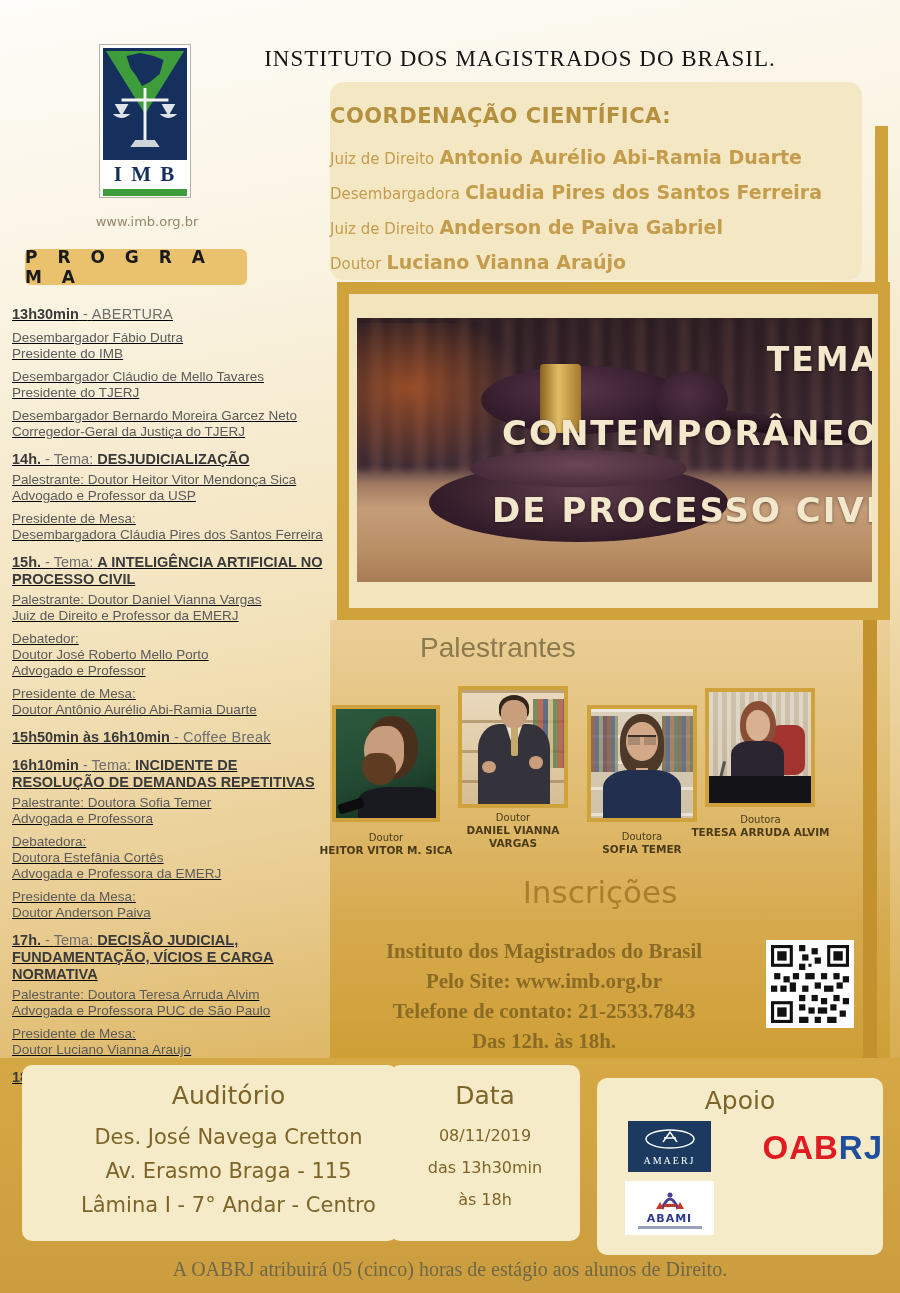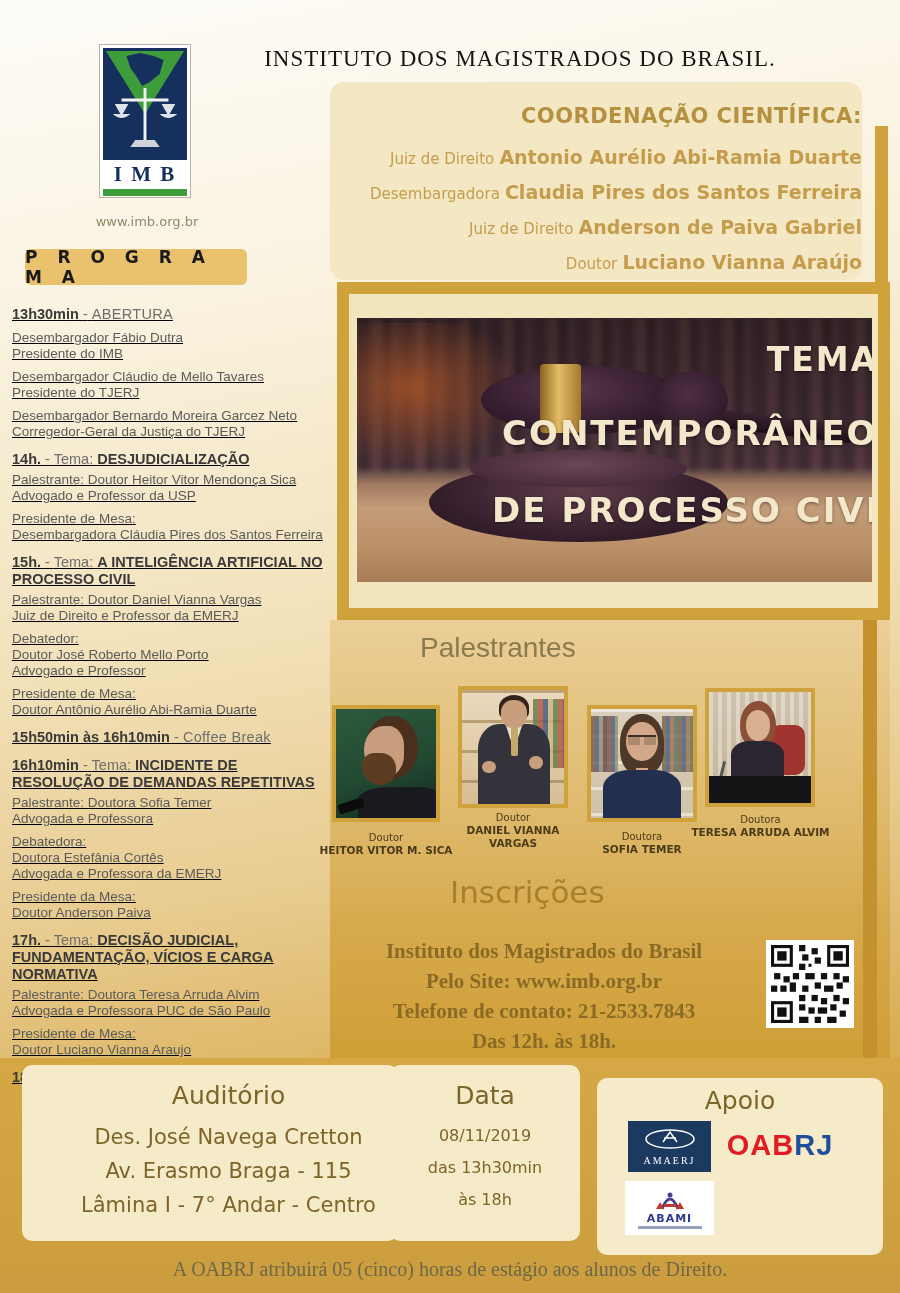--- a/index.html
+++ b/index.html
@@ -20,21 +20,21 @@
     font-family:"Liberation Serif",serif;font-weight:bold;font-size:21px;letter-spacing:2px;color:#16305e;}
   .logo-stripe{width:100%;height:7px;background:#3f9c3a;}
   .site-under-logo{left:82px;top:196px;width:130px;text-align:center;font-size:13px;color:#95866c;}
 
   .programa-btn{left:25px;top:231px;width:222px;height:36px;background:#eac26d;border-radius:6px;
     display:flex;align-items:center;justify-content:center;font-weight:bold;font-size:17px;
     letter-spacing:7px;color:#1a1a1a;}
 
   
   .coord-box{left:330px;top:64px;width:532px;height:198px;background:#f4e7c3;border-radius:14px;
-    text-align:right;box-sizing:border-box;padding-top:22px;}
+    text-align:left;box-sizing:border-box;padding-top:22px;}
   .coord-title{font-size:21px;font-weight:bold;color:#b5903e;letter-spacing:.5px;margin-bottom:13px;}
   .coord-line{line-height:33px;color:#c59c4c;}
   .coord-prefix{font-size:15px;}
   .coord-name{font-size:19px;font-weight:600;}
   .gold-line-right{left:875px;top:108px;width:13px;height:178px;background:#cfa23b;}
 
   
   .program-col{left:12px;top:288px;width:318px;font-family:"Liberation Sans","DejaVu Sans",sans-serif;}
   .prog-item{margin-bottom:11px;text-decoration:underline;}
   .prog-head{font-size:14.5px;line-height:17px;margin-bottom:4px;}
@@ -130,21 +130,21 @@
     linear-gradient(180deg,#cfc2ab 0%,#c4b59a 100%);}
   .p4-chair{position:absolute;left:60%;top:30%;width:34%;height:45%;border-radius:10px;background:#a23430;}
   .p4-hair{position:absolute;left:30%;top:8%;width:36%;height:44%;border-radius:50%;background:#8a4e36;}
   .p4-face{position:absolute;left:36%;top:16%;width:24%;height:28%;border-radius:48%;background:#d8b191;}
   .p4-body{position:absolute;left:22%;top:44%;width:52%;height:36%;border-radius:35% 35% 0 0;background:#2a2530;}
   .p4-desk{position:absolute;left:0;top:76%;width:100%;height:26%;background:#141417;}
   .p4-desk-edge{position:absolute;left:0;top:76%;width:100%;height:4%;background:#3c3c44;}
   .p4-mic{position:absolute;left:12%;top:62%;width:2.5%;height:16%;background:#555;transform:rotate(14deg);}
 
   
-  .insc-heading{left:450px;top:856px;width:300px;font-size:31px;color:#a8802c;}
+  .insc-heading{left:450px;top:856px;width:300px;text-align:center;font-size:31px;color:#a8802c;}
   .insc-block{left:348px;top:918px;width:392px;text-align:center;
     font-family:"Liberation Serif",serif;font-weight:bold;font-size:21px;line-height:30px;color:#8a6b25;}
   .qr{left:766px;top:922px;width:88px;height:88px;background:#fff;padding:5px;box-sizing:border-box;}
   .qr svg{width:100%;height:100%;display:block;}
 
   
   .bottom-band{left:0;top:1040px;width:900px;height:253px;
     background:linear-gradient(180deg,#d6a845 0%,#d0a140 55%,#cb9c3e 100%);}
   .bbox{background:#f6ebc8;border-radius:10px;box-sizing:border-box;text-align:center;color:#7d6428;}
   .bbox-title{font-size:25px;margin-top:16px;margin-bottom:10px;}
@@ -152,22 +152,22 @@
   .box-auditorio{left:22px;top:1047px;width:376px;height:176px;padding-left:37px;}
   .box-data{left:390px;top:1047px;width:190px;height:176px;}
   .box-data .bbox-line{font-size:16px;line-height:32px;}
   .box-apoio{left:597px;top:1060px;width:286px;height:177px;}
   .box-apoio .bbox-title{margin-top:8px;margin-bottom:6px;}
   .logo-grid{position:relative;width:100%;height:120px;}
   .amaerj{position:absolute;left:31px;top:0;width:83px;height:51px;background:#1c3a60;
     display:flex;flex-direction:column;align-items:center;justify-content:center;}
   .amaerj svg{width:54px;height:26px;}
   .amaerj-text{color:#fff;font-family:"Liberation Serif",serif;font-size:10px;letter-spacing:2px;margin-top:1px;}
-  .oabrj{position:absolute;left:108px;top:8px;width:150px;text-align:center;
-    font-family:"Liberation Sans",sans-serif;font-weight:900;font-size:29px;letter-spacing:1px;}
+  .oabrj{position:absolute;left:136px;top:8px;width:150px;text-align:right;
+    font-family:"Liberation Sans",sans-serif;font-weight:900;font-size:33px;letter-spacing:1px;}
   .oab-red{color:#e01b22;}
   .oab-blue{color:#1f4e9c;}
   .abami{position:absolute;left:28px;top:60px;width:89px;height:54px;background:#fff;
     display:flex;flex-direction:column;align-items:center;justify-content:center;}
   .abami svg{width:40px;height:26px;}
   .abami-text{color:#2b3990;font-weight:bold;font-size:11px;letter-spacing:1px;line-height:11px;}
   .abami-caption{width:64px;height:3px;background:#9aa0c0;margin-top:2px;}
   .iab{position:absolute;left:126px;top:58px;width:138px;height:56px;display:flex;align-items:center;}
   .iab-seal{width:50px;height:50px;border-radius:50%;background:#fff;border:2px solid #7a2024;
     box-sizing:border-box;display:flex;align-items:center;justify-content:center;}

